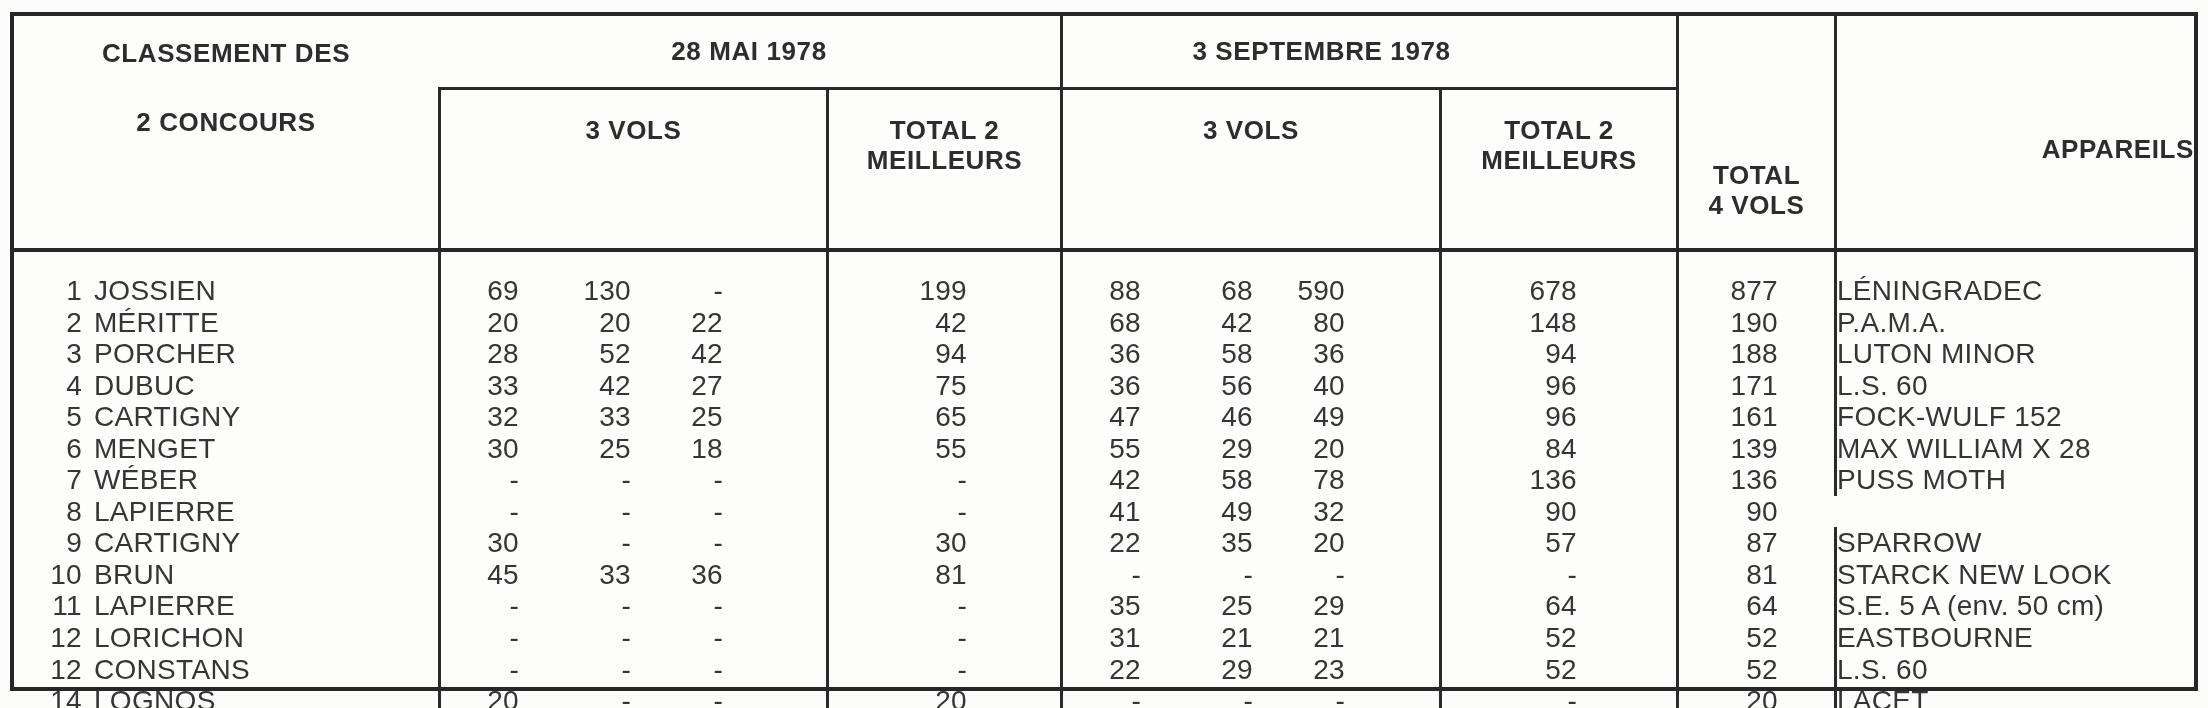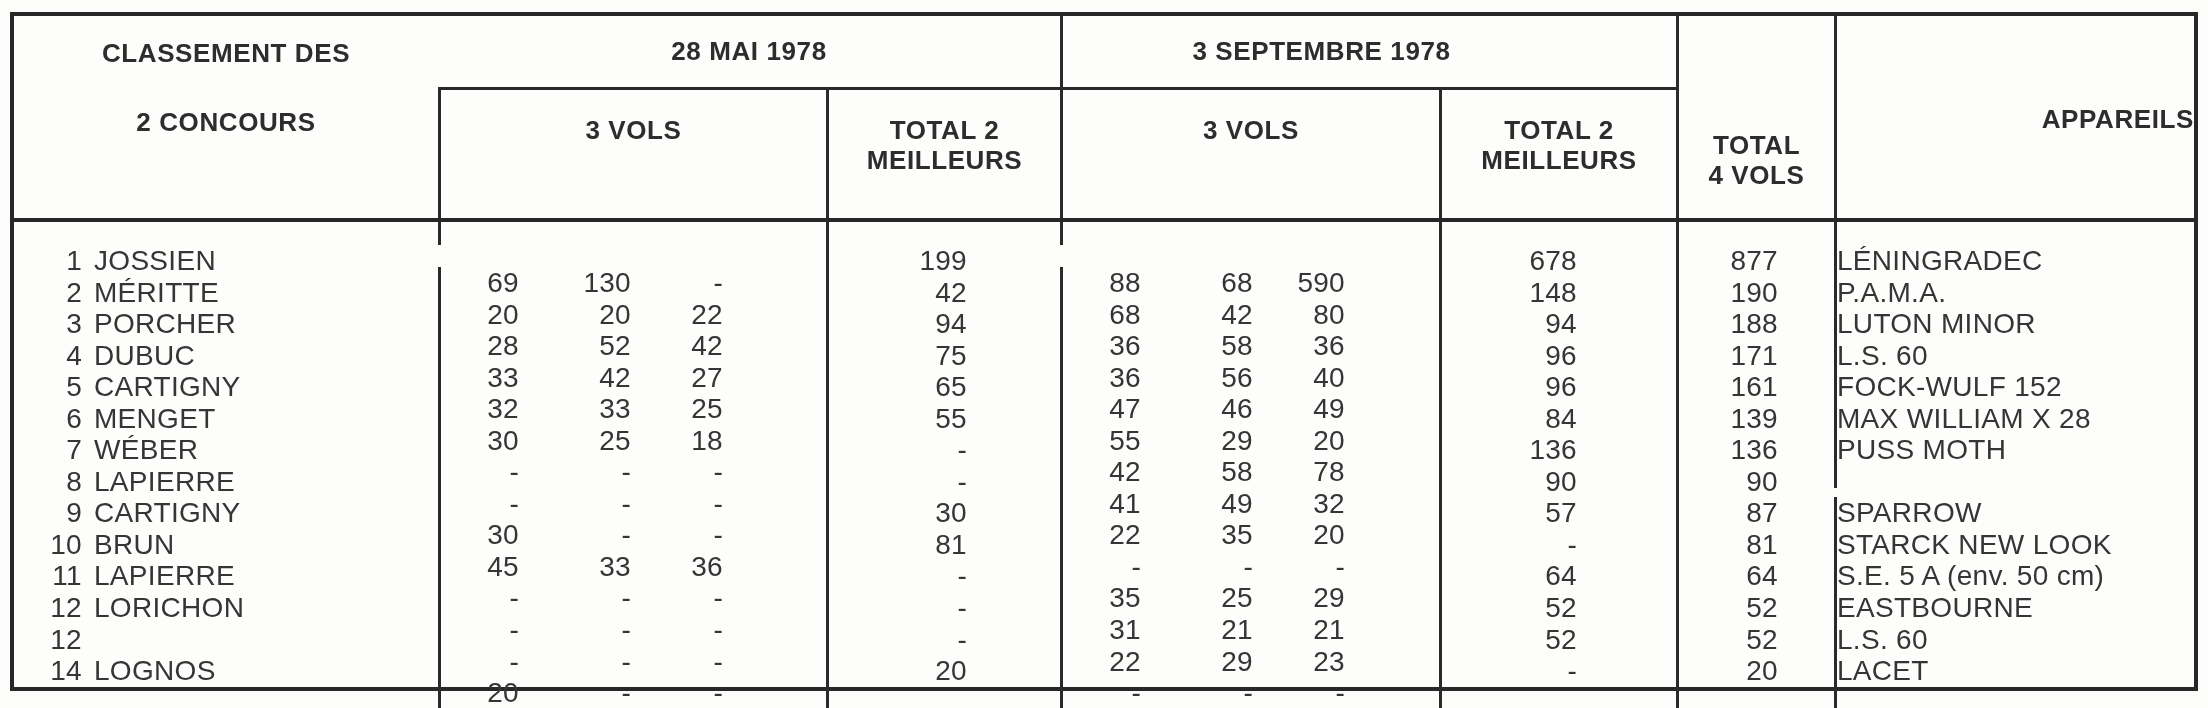--- a/index.html
+++ b/index.html
@@ -14,21 +14,21 @@
     width:2188px; height:679px;
     border:4px solid #272727;
     background:#fdfdfc;
     --cols:424px 388px 234px 379px 237px 158px 360px;
   }
   
   .thead {
     display:grid;
     grid-template-columns:var(--cols);
     grid-template-rows:74px 1fr;
-    height:206px;
+    height:236px;
     border-bottom:4px solid #272727;
   }
   .hc { font-weight:bold; font-size:26px; letter-spacing:.6px; color:#2d2d2d; text-align:center; }
   .bL { border-left:3px solid #2a2a2a; }
   .c1 { grid-column:1; grid-row:1 / 3; display:flex; flex-direction:column; }
   .c1 .l1 { height:74px; display:flex; align-items:center; justify-content:center; }
   .c1 .l2 { height:64px; display:flex; align-items:center; justify-content:center; }
   .g1 { grid-column:2 / 4; grid-row:1; border-bottom:3px solid #2a2a2a; display:flex; align-items:center; justify-content:center; }
   .g2 { grid-column:4 / 6; grid-row:1; border-bottom:3px solid #2a2a2a; display:flex; align-items:center; justify-content:center; }
   .g2 .shift { transform:translateX(-48px); display:inline-block; }
@@ -40,21 +40,21 @@
   .total4 { grid-column:6; grid-row:1 / 3; display:flex; flex-direction:column; justify-content:flex-end; align-items:center; padding-bottom:28px; line-height:30px; }
   .apph  { grid-column:7; grid-row:1 / 3; display:flex; flex-direction:column; justify-content:flex-end; align-items:flex-end; padding-bottom:83px; }
   
   .tbody { display:flex; flex-direction:column; height:489px; font-size:28px; letter-spacing:.3px; }
   .brow { display:grid; grid-template-columns:var(--cols); height:31.55px; line-height:31.55px; }
   .brow.sp-top { height:23px; }
   .brow.sp-bot { flex:1; height:auto; }
   .bcell { white-space:nowrap; overflow:visible; }
   .bc1 { display:grid; grid-template-columns:68px auto; column-gap:12px; }
   .bc1 .rank { text-align:right; }
-  .vols { display:grid; grid-template-columns:78px 112px 92px;margin-top:22px; }
+  .vols { display:grid; grid-template-columns:78px 112px 92px; }
   .vols span { text-align:right; display:block; }
   .tmai { text-align:right; padding-right:93px; }
   .tsep { text-align:right; padding-right:99px; }
   .t4   { text-align:right; padding-right:56px; }
   .app  { }
 </style>
 </head>
 <body style="color: rgb(53, 53, 53);">
 
 <div class="table" style="border-color: rgb(39, 39, 39); background: rgb(253, 253, 252);">
@@ -343,20 +343,21 @@
           <span>21</span>
           <span>21</span>
         </div>
         <div class="bcell bL tsep">52</div>
         <div class="bcell bL t4">52</div>
         <div class="bcell bL app">EASTBOURNE</div>
       </div>
       <div class="brow data">
         <div class="bcell bc1">
           <div class="rank" style="display: block;">12</div>
+          <div class="pname">CONSTANS</div>
         </div>
         <div class="bcell bL vols">
           <span>-</span>
           <span>-</span>
           <span>-</span>
         </div>
         <div class="bcell bL tmai">-</div>
         <div class="bcell bL vols">
           <span>22</span>
           <span>29</span>

